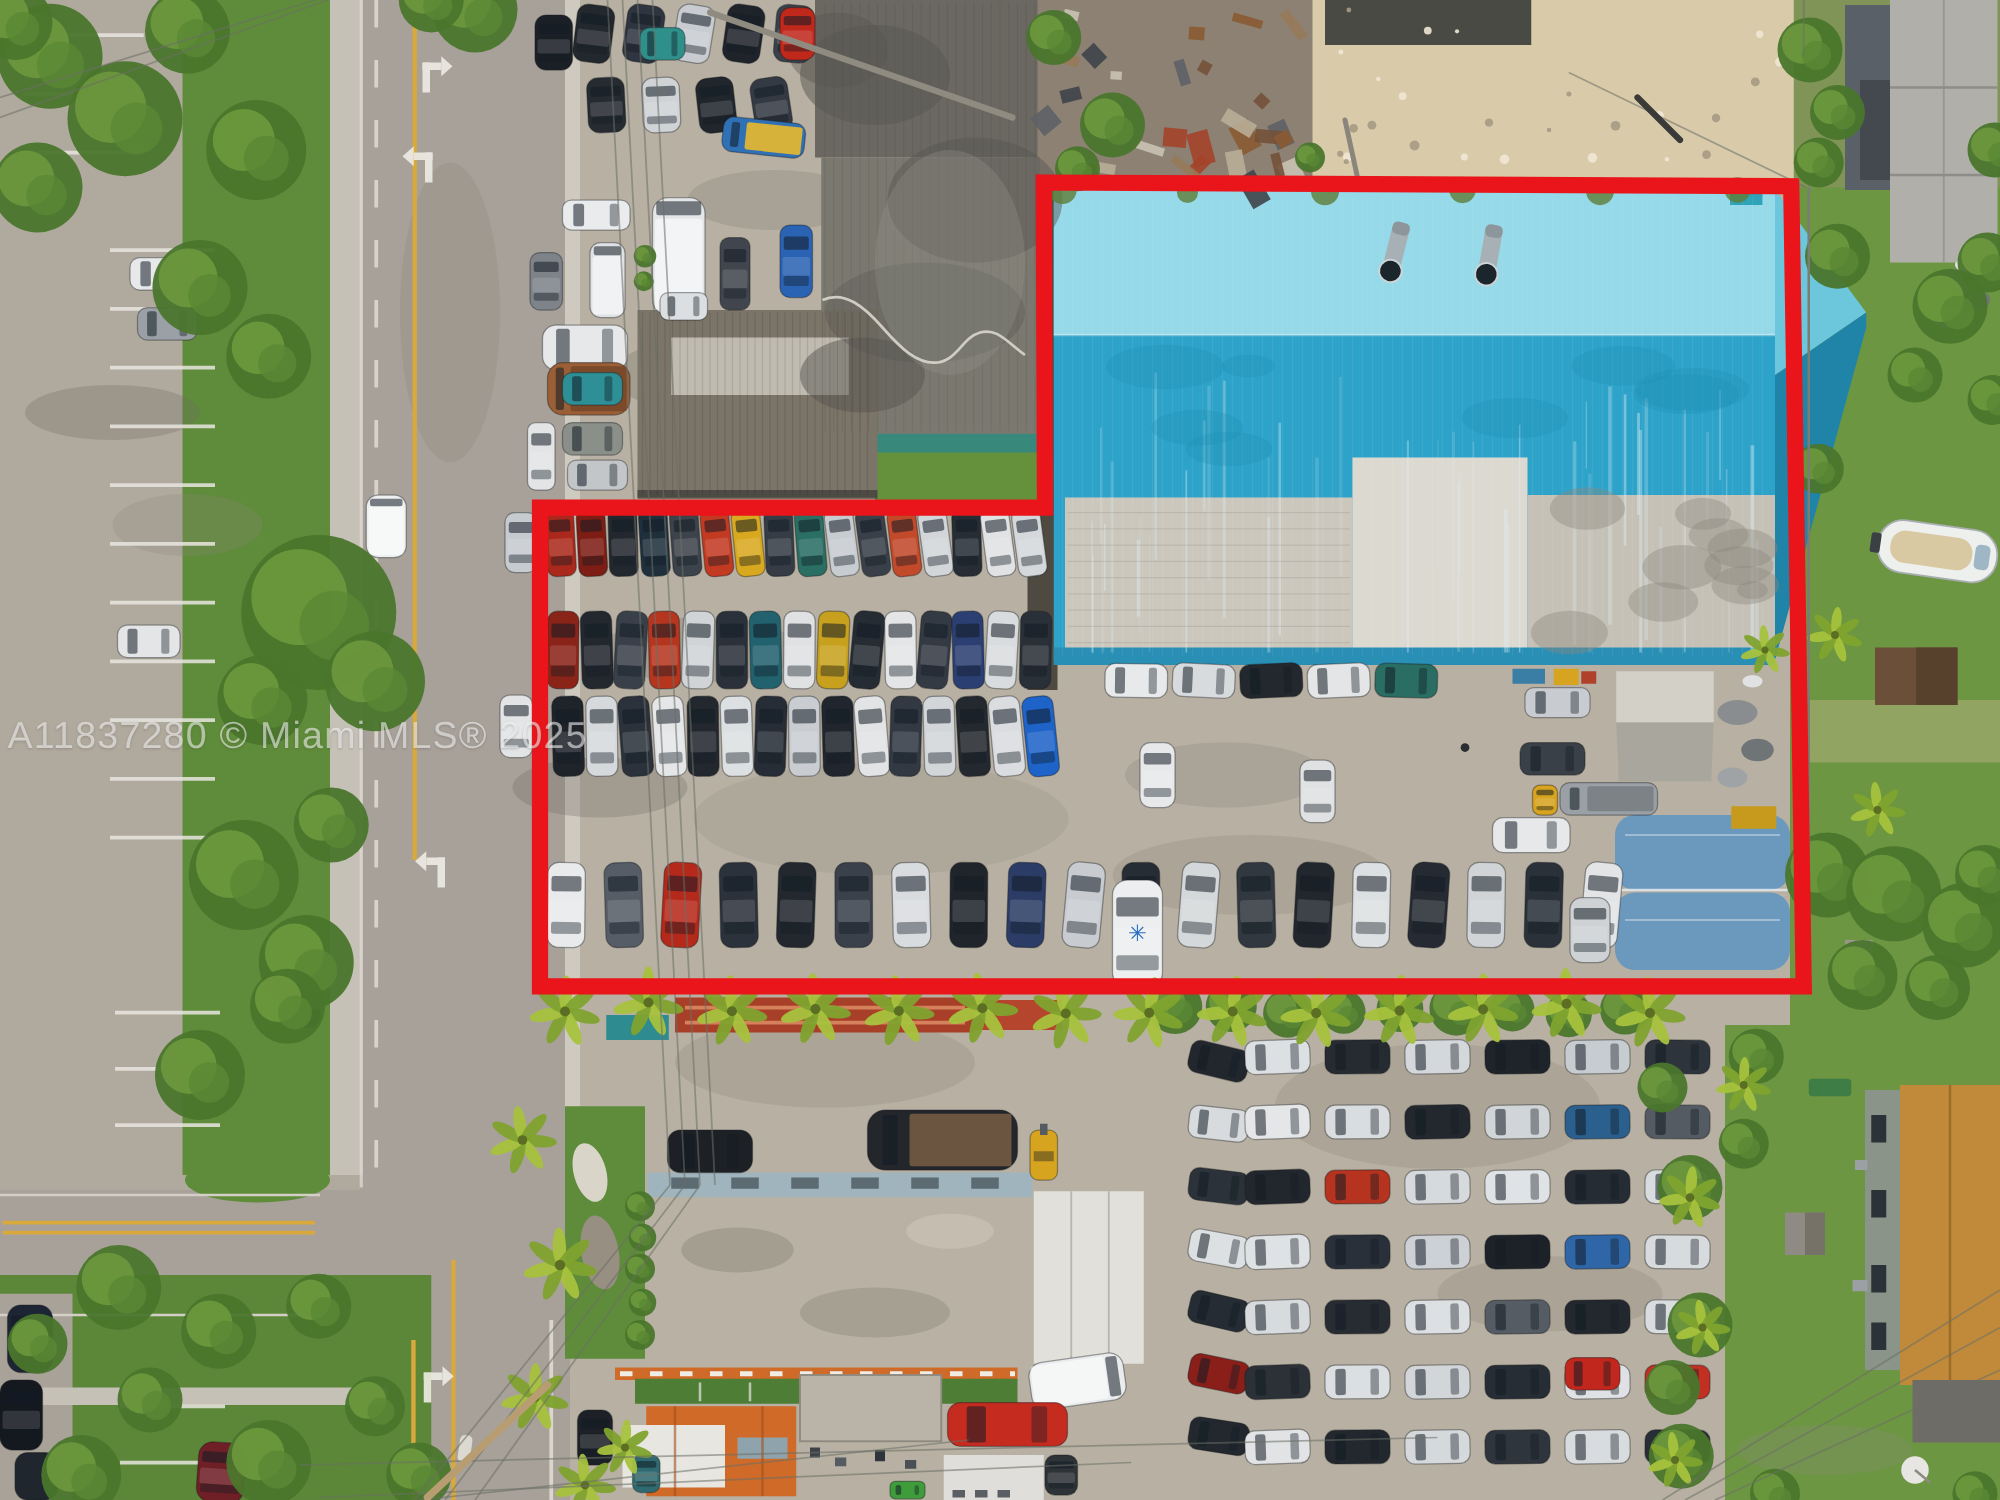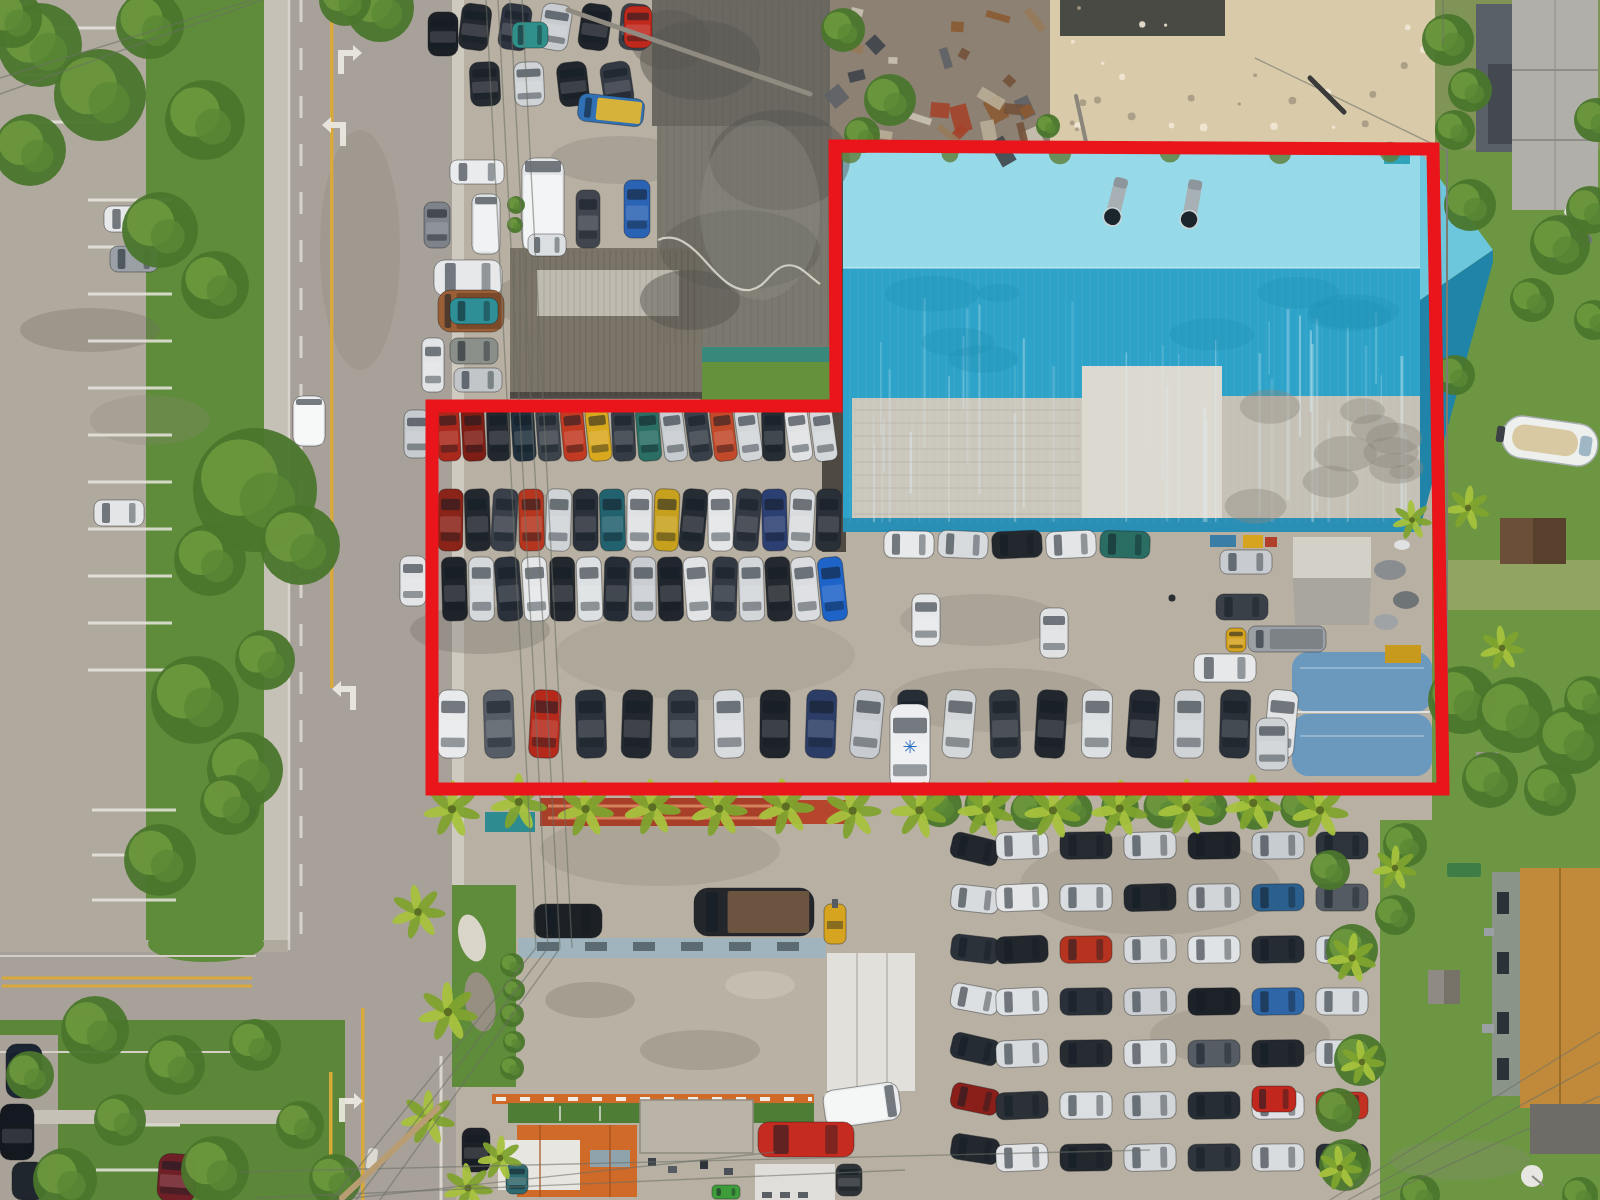--- a/index.html
+++ b/index.html
@@ -2591,13 +2591,14 @@
         <line x1="438" y1="1108" x2="342" y2="1198" stroke="#b99d72" stroke-width="6" stroke-linecap="round"></line>
         <line x1="568" y1="10" x2="810" y2="94" stroke="#908b81" stroke-width="5" stroke-linecap="round"></line>
         <line x1="1076" y1="96" x2="1086" y2="142" stroke="#8a867c" stroke-width="4" stroke-linecap="round"></line>
         <line x1="1310" y1="78" x2="1344" y2="112" stroke="#3a3a38" stroke-width="5" stroke-linecap="round"></line>
         <line x1="1447" y1="150" x2="1447" y2="690" stroke="#7a7d72" stroke-width="2" stroke-linecap="round"></line>
       </g>
 
   <polygon id="boundary" points="835,146 1433,149 1443,789 432,789 432,406 836,406" fill="none" stroke="#e9151b" stroke-width="13" stroke-linejoin="miter"></polygon>
 </svg>
 
+<div class="watermark">A11837280 © Miami MLS® 2025</div>
 </div>
 
 </body></html>

